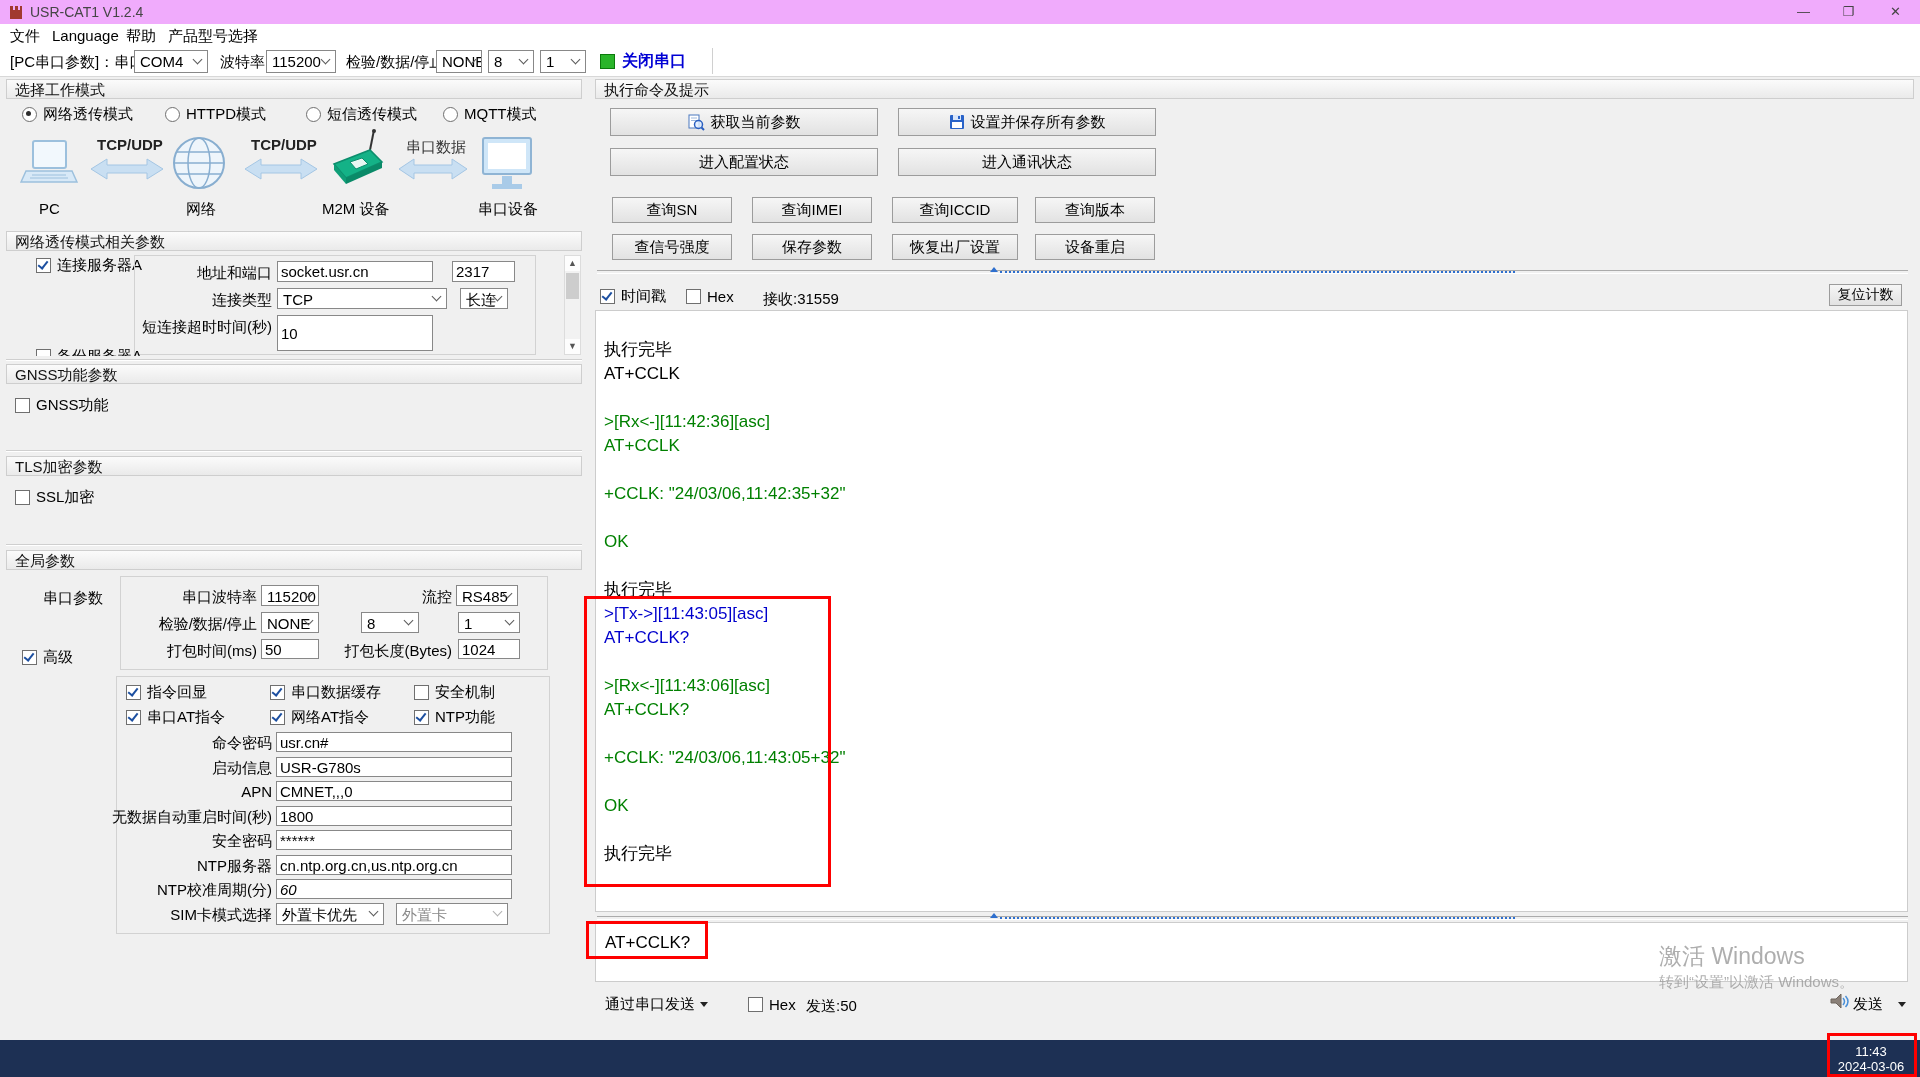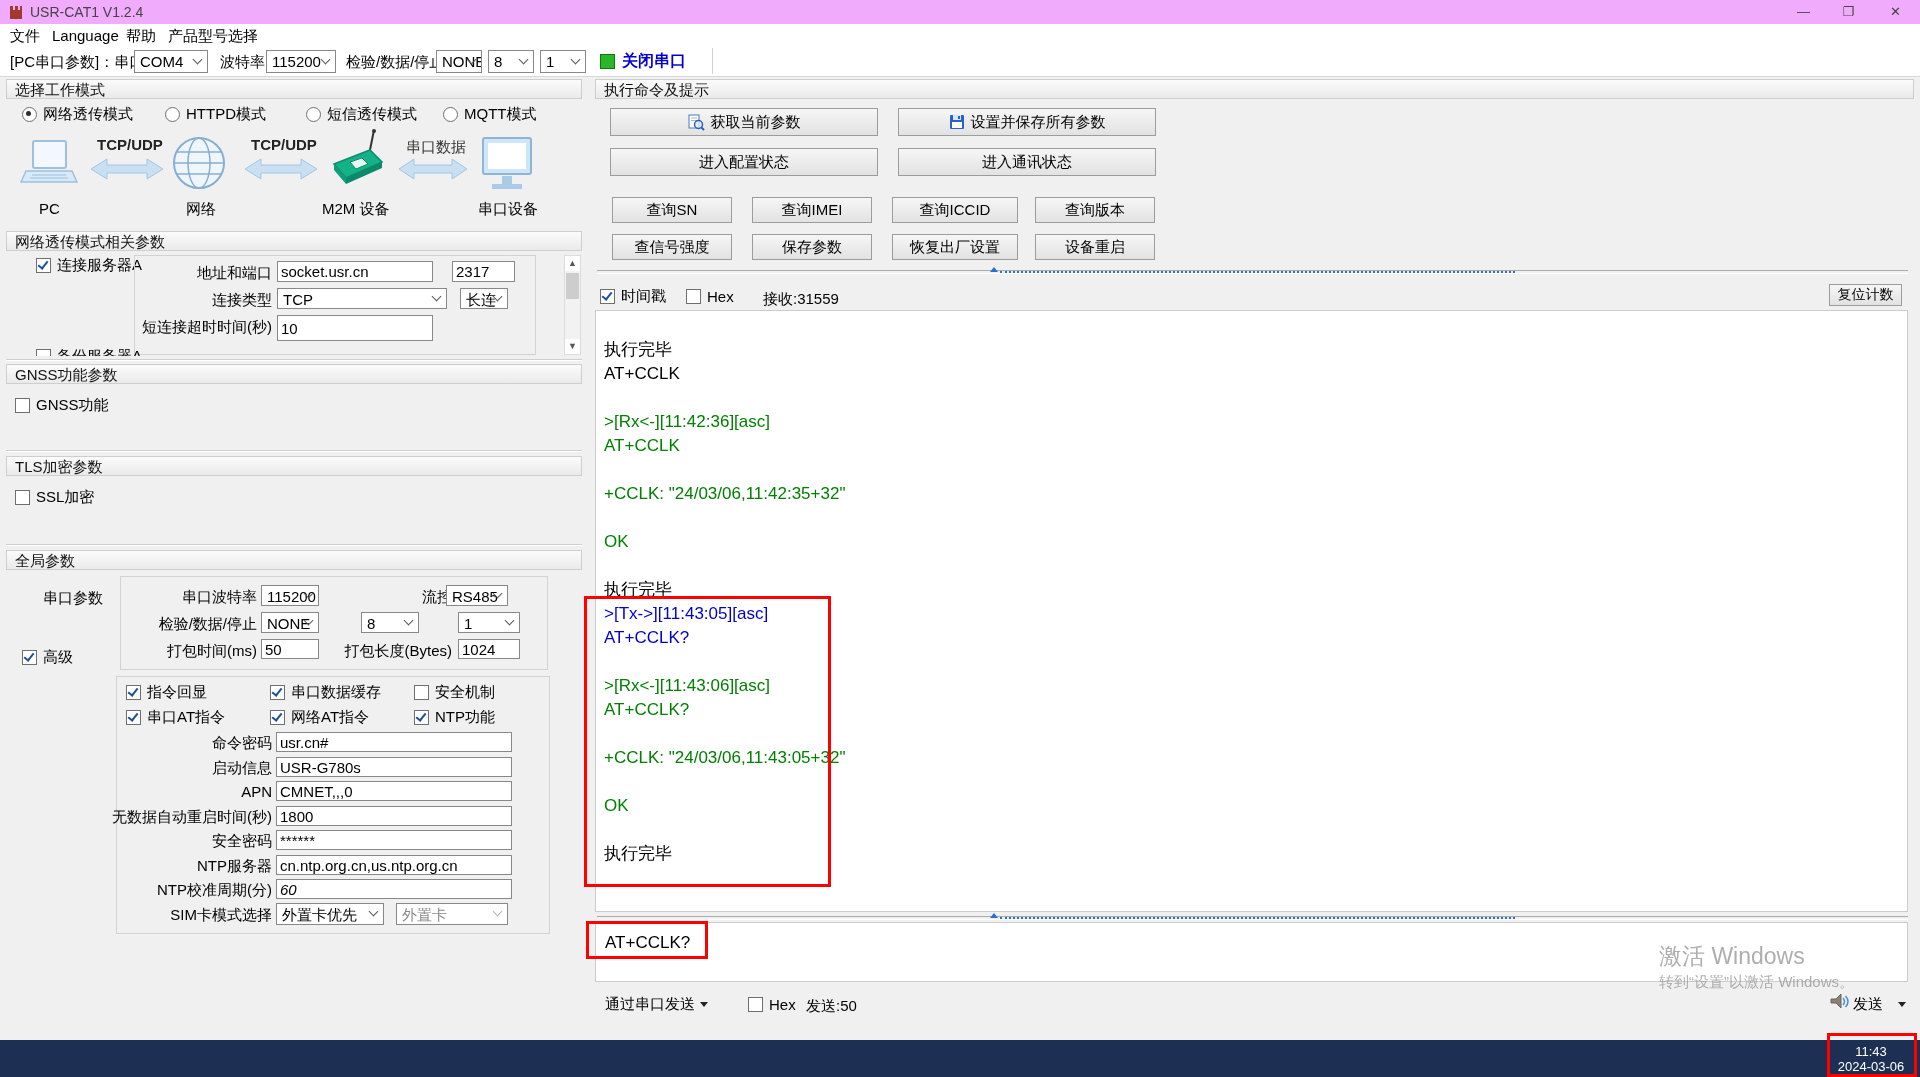--- a/index.html
+++ b/index.html
@@ -161,21 +161,21 @@
 
 <span class="lbl lblr" style="left:150px;top:264px;width:122px">地址和端口</span>
 <input class="inp" style="left: 277px; top: 261px; width: 156px; height: 21px;" value="socket.usr.cn">
 <input class="inp" style="left: 452px; top: 261px; width: 63px; height: 21px;" value="2317">
 
 <span class="lbl lblr" style="left:150px;top:291px;width:122px">连接类型</span>
 <div class="dd" style="left:277px;top:288px;width:170px;height:21px"><span>TCP</span></div>
 <div class="dd" style="left:460px;top:288px;width:48px;height:21px;padding-right:13px"><span>长连</span></div>
 
 <span class="lbl lblr" style="left:118px;top:318px;width:154px">短连接超时时间(秒)</span>
-<input class="inp" style="left: 277px; top: 315px; width: 156px; height: 26px;" value="10">
+<input class="inp" style="left: 277px; top: 315px; width: 156px; height: 36px;" value="10">
 
 <div class="sb" style="left:564px;top:255px;width:17px;height:100px">
   <div class="sbbtn" style="top:0">▲</div>
   <div class="sbthumb" style="top:17px;height:26px"></div>
   <div class="sbbtn" style="bottom:0">▼</div>
 </div>
 
 <div class="abs" style="left:36px;top:346px;width:220px;height:10px;overflow:hidden">
   <div class="cbrow" style="left:0;top:2px">
     <span class="cb"></span>
@@ -199,21 +199,21 @@
 
 <div class="sep2" style="left:6px;top:544px;width:576px"></div>
 <div class="hdr" style="left:6px;top:550px;width:576px">全局参数</div>
 
 <span class="lbl" style="left:43px;top:589px">串口参数</span>
 <div class="gbox" style="left:120px;top:576px;width:428px;height:94px"></div>
 
 <span class="lbl lblr" style="left:150px;top:588px;width:107px">串口波特率</span>
 <div class="dd" style="left:261px;top:585px;width:58px;height:21px;padding-right:14px"><span>115200</span></div>
 <span class="lbl lblr" style="left:410px;top:588px;width:42px">流控</span>
-<div class="dd" style="left:446px;top:585px;width:62px;height:21px;padding-right:14px"><span>RS485</span></div>
+<div class="dd" style="left:456px;top:585px;width:62px;height:21px;padding-right:14px"><span>RS485</span></div>
 
 <span class="lbl lblr" style="left:147px;top:615px;width:110px">检验/数据/停止</span>
 <div class="dd" style="left:261px;top:612px;width:58px;height:21px;padding-right:14px"><span>NONE</span></div>
 <div class="dd" style="left:361px;top:612px;width:58px;height:21px"><span>8</span></div>
 <div class="dd" style="left:458px;top:612px;width:62px;height:21px"><span>1</span></div>
 
 <span class="lbl lblr" style="left:150px;top:642px;width:107px">打包时间(ms)</span>
 <input class="inp" style="left: 261px; top: 639px; width: 58px; height: 20px;" value="50">
 <span class="lbl lblr" style="left:340px;top:642px;width:112px">打包长度(Bytes)</span>
 <input class="inp" style="left: 458px; top: 639px; width: 62px; height: 20px;" value="1024">

